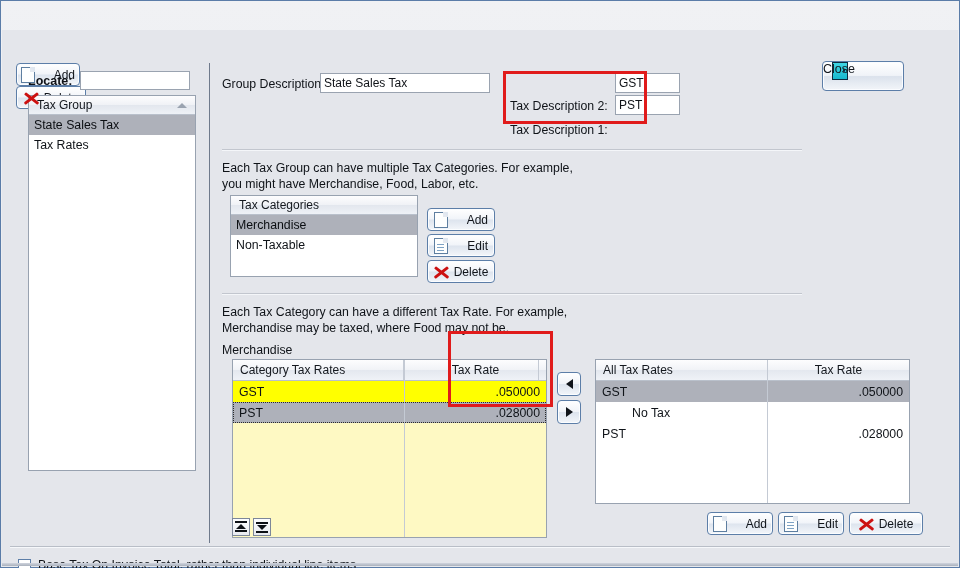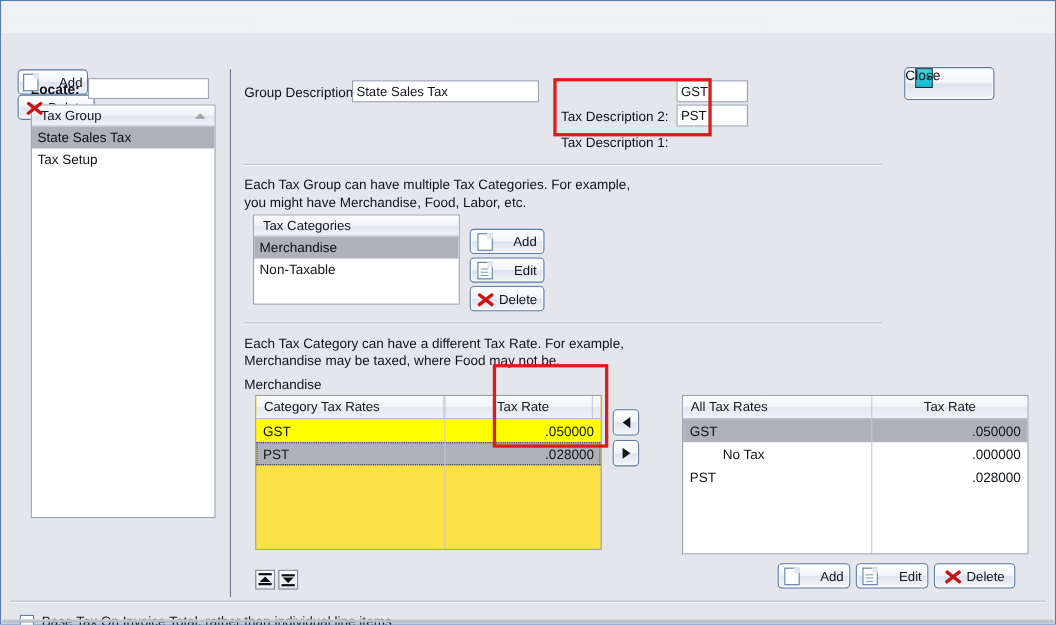--- a/index.html
+++ b/index.html
@@ -206,23 +206,23 @@
     display:flex; align-items:center; font-size:12px; color:#14181e;
     padding-left:7px; box-sizing:border-box;
   }
   .gh-cell + .gh-cell { border-left:1px solid #c4cad4; }
   .grid-row { height:21px; display:flex; align-items:stretch; box-sizing:border-box;}
   .gr-cell { display:flex; align-items:center; font-size:12.3px; color:#0f1318; padding:0 6px; box-sizing:border-box;}
   .gr-cell.right { justify-content:flex-end; }
   .grid-row.sel { background:#aeb1ba; }
   .grid-row.focus { outline:1px dotted #2a2a2a; outline-offset:-1px; }
 
-  #cat-rates-grid { left:12px; top:296px; width:315px; height:141px; background:#fde047; }
+  #cat-rates-grid { left:12px; top:296px; width:315px; height:179px; background:#fef9c3; }
   #cat-rates-grid .grid-row.yellow { background:#ffff00; }
-  #all-rates-grid { left:375px; top:296px; width:315px; height:145px;margin-left:25px; }
+  #all-rates-grid { left:375px; top:296px; width:315px; height:145px; }
 
   
   .arrow-btn {
     position:absolute; width:22px; height:22px;
     border:1px solid #5c7ea8; border-radius:4px;
     background: linear-gradient(180deg,#ffffff 0%, #f1f4f9 48%, #dde4ee 52%, #f3f6fa 100%);
     box-shadow:0 0 0 1px #fbfdff inset;
     display:flex;align-items:center;justify-content:center; cursor:default;
   }
   .tri-l{width:0;height:0;border-top:5px solid transparent;border-bottom:5px solid transparent;border-right:7px solid #10141a;}
@@ -279,21 +279,21 @@
 
       <div class="listbox" id="tax-group-list">
         <div class="lb-header">
           <span>Tax Group</span>
           <span class="sort-asc"></span>
         </div>
         <div class="lb-row sel">
           <span>State Sales Tax</span>
         </div>
         <div class="lb-row">
-          <span>Tax Setup</span>
+          <span>Tax Rates</span>
         </div>
       </div>
 
       <div class="btn" id="left-add">
         <span class="ic ic-doc"></span>
         <span class="bl">Add</span>
       </div>
       <div class="btn" id="left-del">
         <span class="ic ic-x">
             <span class="mid"></span>
@@ -384,21 +384,20 @@
         <div class="grid-head">
           <div class="gh-cell" style="width:171px;">All Tax Rates</div>
           <div class="gh-cell" style="flex:1; justify-content:center; padding-left:0;">Tax Rate</div>
         </div>
         <div class="grid-row sel">
           <div class="gr-cell" style="width:171px;">GST</div>
           <div class="gr-cell right" style="flex:1;">.050000</div>
         </div>
         <div class="grid-row">
           <div class="gr-cell" style="width:171px;padding-left:36px;">No Tax</div>
-          <div class="gr-cell right" style="flex:1;">.000000</div>
         </div>
         <div class="grid-row">
           <div class="gr-cell" style="width:171px;">PST</div>
           <div class="gr-cell right" style="flex:1;">.028000</div>
         </div>
         <div style="position:absolute; left:171px; top:20px; bottom:0; width:1px; background:#c4cad4;"></div>
       </div>
 
       <div class="mv-btn" style="left:12px; top:455px;">
         <span class="mv-ic mv-up">

